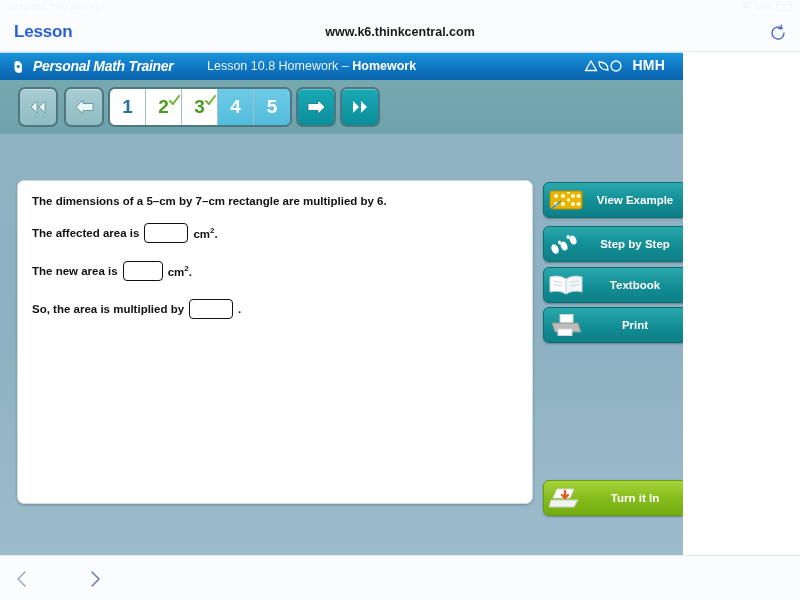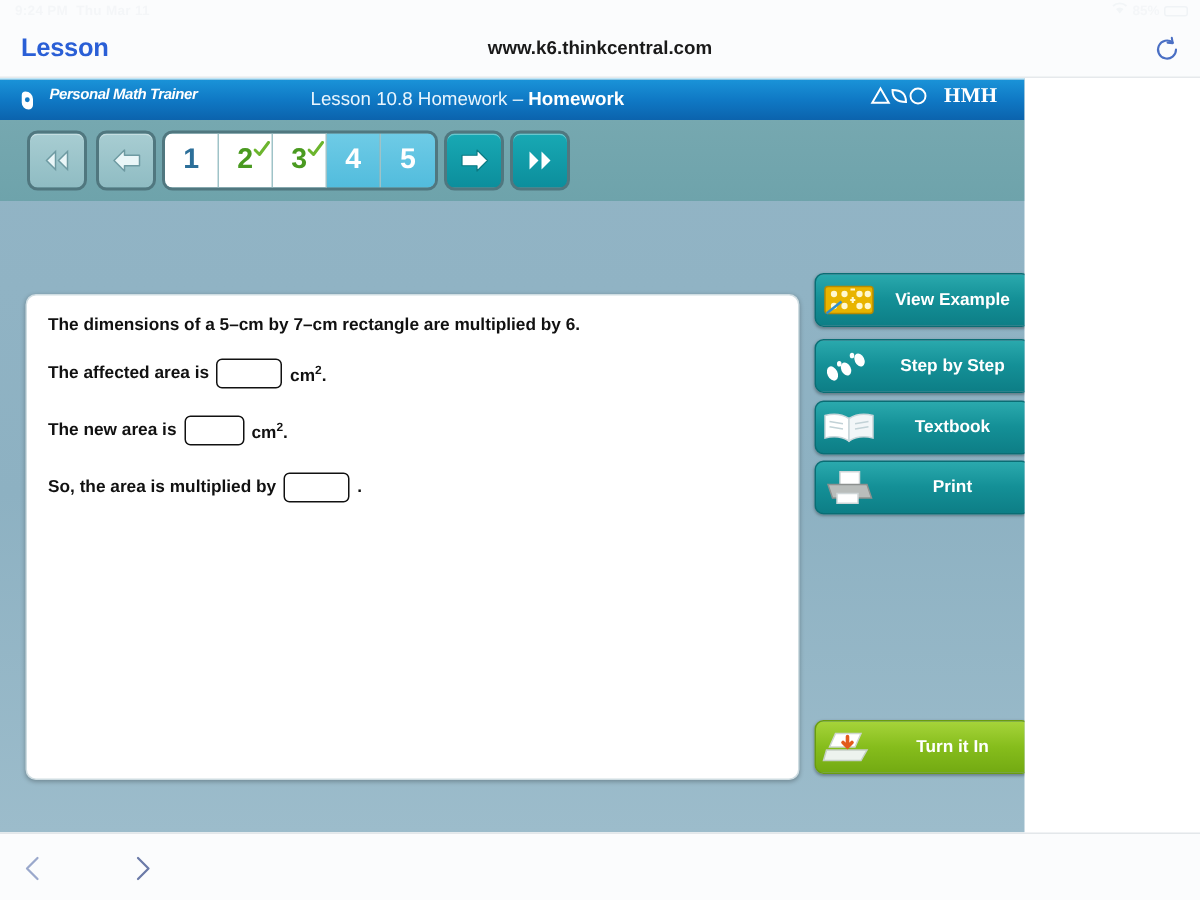--- a/index.html
+++ b/index.html
@@ -50,31 +50,31 @@
 
   
   .app-header {
     position: absolute; top: 0; left: 0; width: 683px; height: 28px;
     background: linear-gradient(180deg,#1a93d8 0%,#0f78c4 52%,#0b63ad 100%);
     border-top: 1px solid #bfe6f7;
   }
   .pmt-icon { position: absolute; left: 13px; top: 5px; width: 17px; height: 18px; }
   .pmt-title {
     position: absolute; left: 33px; top: 5px;
-    font-size: 10px; font-weight: bold; color: #fff;
+    font-size: 14px; font-weight: bold; color: #fff;
     font-style: italic; letter-spacing: -.3px;
   }
   .lesson-title {
     position: absolute; left: 207px; top: 6px;
     font-size: 12.5px; color: #e9f5fd;
   }
   .lesson-title b { color:#fff; }
   .hmh-logo {
     position: absolute; right: 18px; top: 4px;
-    display:flex; align-items:flex-start; gap:3px; color:#fff;font-family:Liberation Serif, serif;
+    display:flex; align-items:flex-end; gap:3px; color:#fff;
   }
   .hmh-word { font-size: 14px; font-weight: bold; letter-spacing: .2px; margin-left:2px; }
 
   
   .navstrip {
     position: absolute; top: 28px; left: 0; width: 683px; height: 54px;
     background: linear-gradient(180deg,#76a8b0 0%,#6ea3ab 100%);
   }
   .nav-btn {
     position: absolute; top: 7px; width: 40px; height: 40px; border-radius: 7px;
@@ -98,21 +98,21 @@
   .pagecell:last-child { border-right: none; }
   .pagecell.current { background:#ffffff; color:#2c6f99; }
   .pagecell.done { background:#ffffff; color:#4a9a20; }
   .pagecell.todo { background: linear-gradient(180deg,#6ecbe6 0%,#52bcdd 100%); color:#ffffff; }
   .checkmark {
     position:absolute; top:0px; right:1px; width:11px; height:11px;
   }
 
   
   .qcard {
-    position: absolute; left: 17px; top: 144px; width: 516px; height: 324px;
+    position: absolute; left: 17px; top: 128px; width: 516px; height: 324px;
     background: #fff; border-radius: 7px;
     border: 1px solid #cfdde2;
     box-shadow: 0 1px 3px rgba(0,0,0,.25);
     padding: 14px 14px 0 14px;
   }
   .qline {
     font-size: 11.5px; font-weight: bold; color: #111;
     margin-bottom: 18px; display:flex; align-items:center; flex-wrap:wrap;
   }
   .qline.first { margin-bottom: 16px; }

